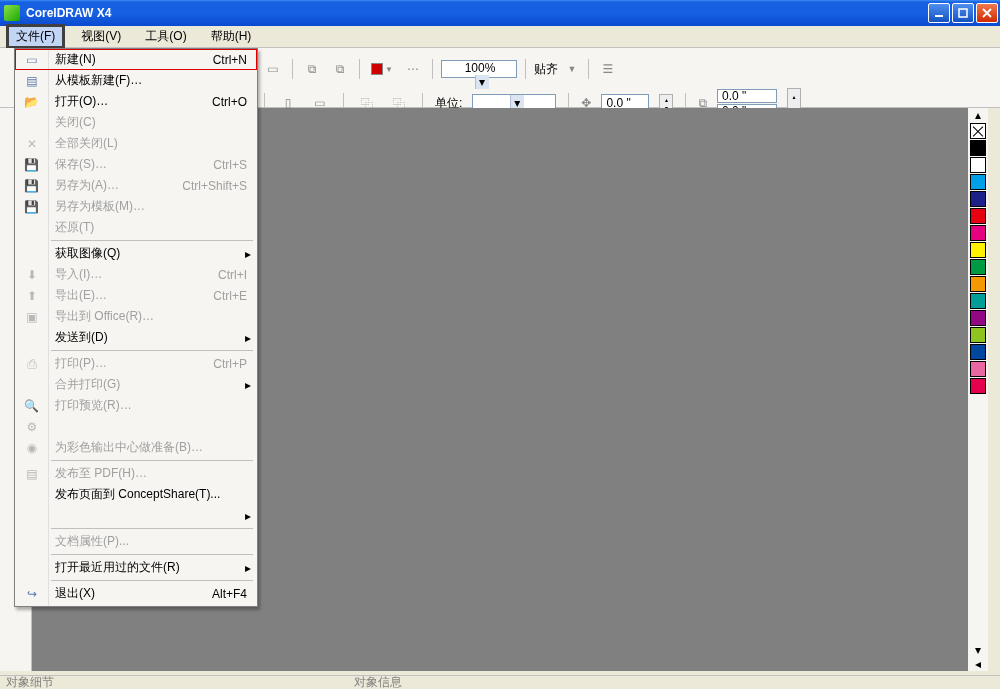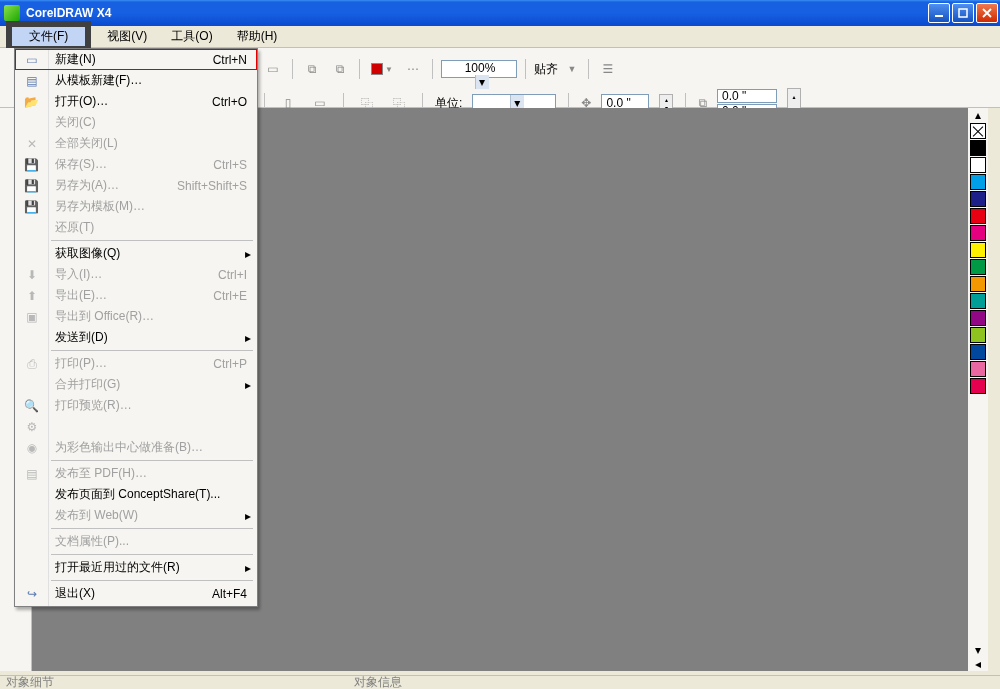--- a/index.html
+++ b/index.html
@@ -11,21 +11,21 @@
 .titlebar .title { flex: 1; }
 .winbtns { display:flex; gap:2px; margin-right:2px; }
 .winbtn { width:22px; height:20px; border:1px solid #fff; border-radius:2px; display:flex; align-items:center; justify-content:center; }
 .winbtn.min, .winbtn.max { background: linear-gradient(to bottom,#4e8ff0,#1552c0); }
 .winbtn.close { background: linear-gradient(to bottom,#f07a4e,#d02a00); }
 .winbtn svg { width:10px; height:10px; }
 
 
 .menubar { height: 22px; background: #ece9d8; border-bottom:1px solid #c0c0c0; display:flex; align-items:center; padding-left:6px; gap:8px;}
 .menubar .menu-item { padding:4px 8px; cursor:default; }
-.menubar .menu-item.active { background:#c2d5f5; border:6px solid #404040; padding:1px 17px; }
+.menubar .menu-item.active { background:#c2d5f5; border:3px solid #404040; padding:1px 7px; }
 
 
 .toolbar-area { height:60px; background:#f6f5f1; border-bottom:1px solid #c0c0c0; position:relative; }
 
 
 .dropdown { position:absolute; left:14px; top:48px; width:244px; background:#f6f5f1; border:1px solid #808080; box-shadow:2px 3px 3px rgba(0,0,0,0.3); z-index:100; padding-bottom:2px;}
 .dropdown .icon-col { position:absolute; left:0; top:0; bottom:0; width:34px; background:#f6f5f1; border-right:1px solid #e0e0e0;}
 .dd-item { position:relative; height:21px; display:flex; align-items:center; padding-left:40px; padding-right:10px; cursor:default; }
 .dd-item.highlighted { outline:1px solid #e00000; outline-offset:-1px; }
 .dd-item .ic { position:absolute; left:8px; width:18px; height:16px; display:flex; align-items:center; justify-content:center; }
@@ -210,21 +210,21 @@
       <span class="label">全部关闭(L)</span>
     </div>
     <div class="dd-item disabled">
       <span class="ic" style="color: rgb(184, 184, 184);">💾</span>
       <span class="label">保存(S)…</span>
       <span class="shortcut">Ctrl+S</span>
     </div>
     <div class="dd-item disabled">
       <span class="ic" style="color: rgb(184, 184, 184);">💾</span>
       <span class="label">另存为(A)…</span>
-      <span class="shortcut">Shift+Shift+S</span>
+      <span class="shortcut">Ctrl+Shift+S</span>
     </div>
     <div class="dd-item disabled">
       <span class="ic" style="color: rgb(184, 184, 184);">💾</span>
       <span class="label">另存为模板(M)…</span>
     </div>
     <div class="dd-item disabled">
       <span class="label">还原(T)</span>
     </div>
     <div class="dd-sep"></div>
     <div class="dd-item">
@@ -272,21 +272,20 @@
     </div>
     <div class="dd-sep"></div>
     <div class="dd-item disabled">
       <span class="ic" style="color: rgb(184, 184, 184);">▤</span>
       <span class="label">发布至 PDF(H)…</span>
     </div>
     <div class="dd-item">
       <span class="label">发布页面到 ConceptShare(T)...</span>
     </div>
     <div class="dd-item disabled">
-      <span class="label">发布到 Web(W)</span>
       <span class="arrow">▸</span>
     </div>
     <div class="dd-sep"></div>
     <div class="dd-item disabled">
       <span class="label">文档属性(P)...</span>
     </div>
     <div class="dd-sep"></div>
     <div class="dd-item">
       <span class="label">打开最近用过的文件(R)</span>
       <span class="arrow">▸</span>

